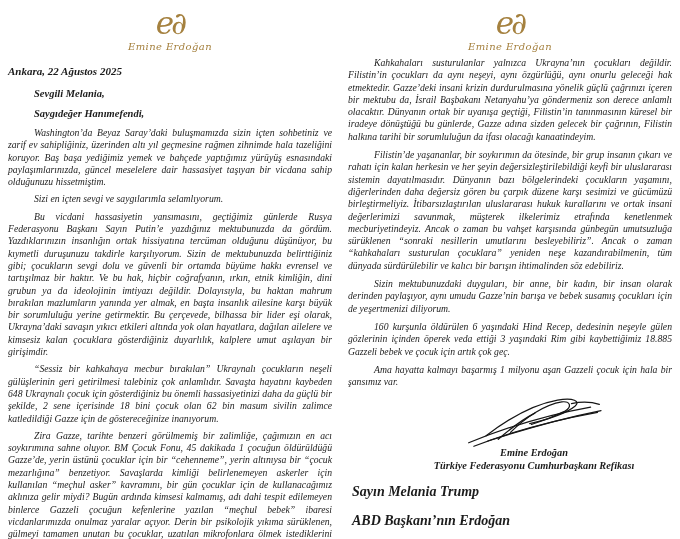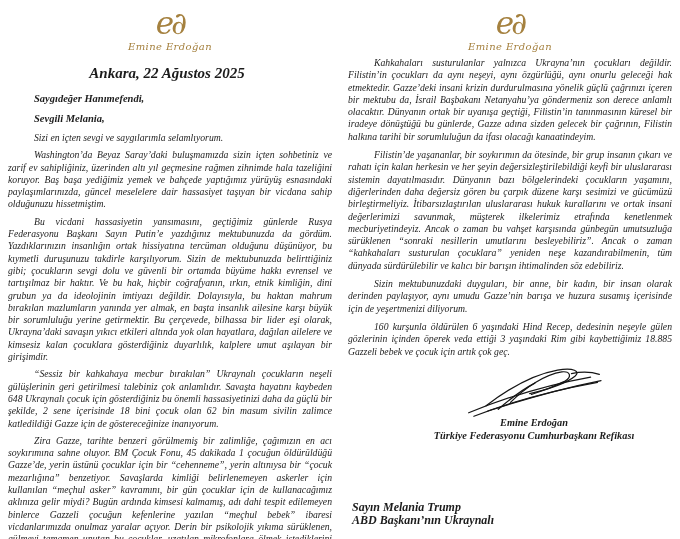--- a/index.html
+++ b/index.html
@@ -30,24 +30,24 @@
   .script-name {
     font-family: "DejaVu Serif", serif;
     font-style: italic;
     font-size: 10px;
     line-height: 12px;
     color: #a5813f;
     letter-spacing: 0.4px;
     margin-top: 1px;
   }
   .dateline {
-    text-align: center;
+    text-align: left;
     font-weight: bold;
     font-style: italic;
-    font-size: 15px;
+    font-size: 11px;
     margin: 12px 6px 10px 0;
   }
   .salutation {
     font-weight: bold;
     font-style: italic;
     font-size: 10.5px;
     line-height: 13px;
     padding-left: 26px;
     margin: 0 0 7px 0;
   }
@@ -75,74 +75,76 @@
     white-space: nowrap;
   }
   .addressee {
     position: absolute;
     left: 12px;
     bottom: 12px;
   }
   .addressee-name, .addressee-title {
     font-weight: bold;
     font-style: italic;
-    font-size: 12px;
+    font-size: 14px;
     line-height: 13px;
+    margin-top: 16px;
   }
 </style>
 </head>
 <body>
 
 <div class="page page--left">
   <div class="letterhead">
     <div class="monogram">e∂</div>
     <div class="script-name">Emine Erdoğan</div>
   </div>
   <div class="dateline">Ankara, 22 Ağustos 2025</div>
   <div>
 
-  <div class="salutation">Saygıdeğer Hanımefendi,</div>
-      <div class="salutation">Sevgili Melania,</div>
+  <div class="salutation">Sevgili Melania,</div>
+      <div class="salutation">Saygıdeğer Hanımefendi,</div>
     </div>
   <div class="paras">
 
-  <p class="para">Sizi en içten sevgi ve saygılarımla selamlıyorum.</p>
-      <p class="para">Washington’da Beyaz Saray’daki buluşmamızda sizin içten sohbetiniz ve zarif ev sahipliğiniz, üzerinden altı yıl geçmesine rağmen zihnimde hala tazeliğini koruyor. Baş başa yediğimiz yemek ve bahçede yaptığımız yürüyüş esnasındaki paylaşımlarınızda, güncel meselelere dair hassasiyet taşıyan bir vicdana sahip olduğunuzu hissetmiştim.</p>
+  <p class="para">Washington’da Beyaz Saray’daki buluşmamızda sizin içten sohbetiniz ve zarif ev sahipliğiniz, üzerinden altı yıl geçmesine rağmen zihnimde hala tazeliğini koruyor. Baş başa yediğimiz yemek ve bahçede yaptığımız yürüyüş esnasındaki paylaşımlarınızda, güncel meselelere dair hassasiyet taşıyan bir vicdana sahip olduğunuzu hissetmiştim.</p>
+      <p class="para">Sizi en içten sevgi ve saygılarımla selamlıyorum.</p>
       <p class="para">Bu vicdani hassasiyetin yansımasını, geçtiğimiz günlerde Rusya Federasyonu Başkanı Sayın Putin’e yazdığınız mektubunuzda da gördüm. Yazdıklarınızın insanlığın ortak hissiyatına tercüman olduğunu düşünüyor, bu kıymetli duruşunuzu takdirle karşılıyorum. Sizin de mektubunuzda belirttiğiniz gibi; çocukların sevgi dolu ve güvenli bir ortamda büyüme hakkı evrensel ve tartışılmaz bir haktır. Ve bu hak, hiçbir coğrafyanın, ırkın, etnik kimliğin, dini grubun ya da ideolojinin imtiyazı değildir. Dolayısıyla, bu haktan mahrum bırakılan mazlumların yanında yer almak, en başta insanlık ailesine karşı büyük bir sorumluluğu yerine getirmektir. Bu çerçevede, bilhassa bir lider eşi olarak, Ukrayna’daki savaşın yıkıcı etkileri altında yok olan hayatlara, dağılan ailelere ve kimsesiz kalan çocuklara gösterdiğiniz duyarlılık, kalplere umut aşılayan bir girişimdir.</p>
       <p class="para">“Sessiz bir kahkahaya mecbur bırakılan” Ukraynalı çocukların neşeli gülüşlerinin geri getirilmesi talebiniz çok anlamlıdır. Savaşta hayatını kaybeden 648 Ukraynalı çocuk için gösterdiğiniz bu önemli hassasiyetinizi daha da güçlü bir şekilde, 2 sene içerisinde 18 bini çocuk olan 62 bin masum sivilin zalimce katledildiği Gazze için de göstereceğinize inanıyorum.</p>
       <p class="para">Zira Gazze, tarihte benzeri görülmemiş bir zalimliğe, çağımızın en acı soykırımına sahne oluyor. BM Çocuk Fonu, 45 dakikada 1 çocuğun öldürüldüğü Gazze’de, yerin üstünü çocuklar için bir “cehenneme”, yerin altınıysa bir “çocuk mezarlığına” benzetiyor. Savaşlarda kimliği belirlenemeyen askerler için kullanılan “meçhul asker” kavramını, bir gün çocuklar için de kullanacağımız aklınıza gelir miydi? Bugün ardında kimsesi kalmamış, adı dahi tespit edilemeyen binlerce Gazzeli çocuğun kefenlerine yazılan “meçhul bebek” ibaresi vicdanlarımızda onulmaz yaralar açıyor. Derin bir psikolojik yıkıma sürüklenen, gülmeyi tamamen unutan bu çocuklar, uzatılan mikrofonlara ölmek istediklerini haykırıyor ve masum kalplerinde baş edemeyecekleri bir savaşın yorgunluğunu taşıyor. Gazze’de tarih, öksüz ve yetim kalmış küçücük çocukların yaşadıkları tarifsiz acı ve korkularla saçlarına aklar düştüğünü yazıyor.</p>
     </div>
 </div>
 
 <div class="page page--right">
   <div class="letterhead">
     <div class="monogram">e∂</div>
     <div class="script-name">Emine Erdoğan</div>
   </div>
   <div class="paras paras--right">
 
   <p class="para">Kahkahaları susturulanlar yalnızca Ukrayna’nın çocukları değildir. Filistin’in çocukları da aynı neşeyi, aynı özgürlüğü, aynı onurlu geleceği hak etmektedir. Gazze’deki insani krizin durdurulmasına yönelik güçlü çağrınızı içeren bir mektubu da, İsrail Başbakanı Netanyahu’ya göndermeniz son derece anlamlı olacaktır. Dünyanın ortak bir uyanışa geçtiği, Filistin’in tanınmasının küresel bir iradeye dönüştüğü bu günlerde, Gazze adına sizden gelecek bir çağrının, Filistin halkına tarihi bir sorumluluğun da ifası olacağı kanaatindeyim.</p>
       <p class="para">Filistin’de yaşananlar, bir soykırımın da ötesinde, bir grup insanın çıkarı ve rahatı için kalan herkesin ve her şeyin değersizleştirilebildiği keyfi bir uluslararası sistemin dayatılmasıdır. Dünyanın bazı bölgelerindeki çocukların yaşamını, diğerlerinden daha değersiz gören bu çarpık düzene karşı sesimizi ve gücümüzü birleştirmeliyiz. İtibarsızlaştırılan uluslararası hukuk kurallarını ve ortak insani değerlerimizi savunmak, müşterek ilkelerimiz etrafında kenetlenmek mecburiyetindeyiz. Ancak o zaman bu vahşet karşısında günbegün umutsuzluğa sürüklenen “sonraki nesillerin umutlarını besleyebiliriz”. Ancak o zaman “kahkahaları susturulan çocuklara” yeniden neşe kazandırabilmenin, tüm dünyada sürdürülebilir ve kalıcı bir barışın ihtimalinden söz edebiliriz.</p>
-      <p class="para">Sizin mektubunuzdaki duyguları, bir anne, bir kadın, bir insan olarak derinden paylaşıyor, aynı umudu Gazze’nin barışa ve huzura susamış içerisinde için de yeşertmenizi diliyorum.</p>
+      <p class="para">Sizin mektubunuzdaki duyguları, bir anne, bir kadın, bir insan olarak derinden paylaşıyor, aynı umudu Gazze’nin barışa ve bebek susamış çocukları için de yeşertmenizi diliyorum.</p>
       <p class="para">160 kurşunla öldürülen 6 yaşındaki Hind Recep, dedesinin neşeyle gülen gözlerinin içinden öperek veda ettiği 3 yaşındaki Rim gibi kaybettiğimiz 18.885 Gazzeli bebek ve çocuk için artık çok geç.</p>
+      <p class="para">Ama hayatta kalmayı başarmış 1 milyonu aşan Gazzeli çocuk için hala bir şansımız var.</p>
     </div>
 
   <div class="sig-block">
     <svg class="sig-image" viewBox="0 0 170 62" width="152" height="54" aria-hidden="true">
       <g fill="none" stroke="#161616" stroke-width="1.4" stroke-linecap="round">
         <path d="M30,48 C56,28 84,12 112,7 C130,4 139,8 132,14 C121,23 97,30 80,34"></path>
         <path d="M58,44 C76,26 98,12 117,9 C127,8 129,15 120,20 C108,26 92,32 82,35"></path>
         <path d="M10,56 C44,42 94,25 150,15"></path>
         <path d="M16,60 C52,46 102,31 158,21"></path>
         <path d="M32,54 C72,41 122,27 162,19"></path>
         <path d="M128,11 C138,9 151,9 160,12"></path>
         <path d="M44,52 C60,38 74,28 86,22"></path>
       </g>
     </svg>
     <div class="sig-name">Emine Erdoğan</div>
     <div class="sig-title">Türkiye Federasyonu Cumhurbaşkanı Refikası</div>
   </div>
 
   <div class="addressee">
     <div class="addressee-name">Sayın Melania Trump</div>
-    <div class="addressee-title">ABD Başkanı’nın Ukraynalı</div>
+    <div class="addressee-title">ABD Başkanı’nın Erdoğan</div>
   </div>
 </div>
 
 </body></html>

